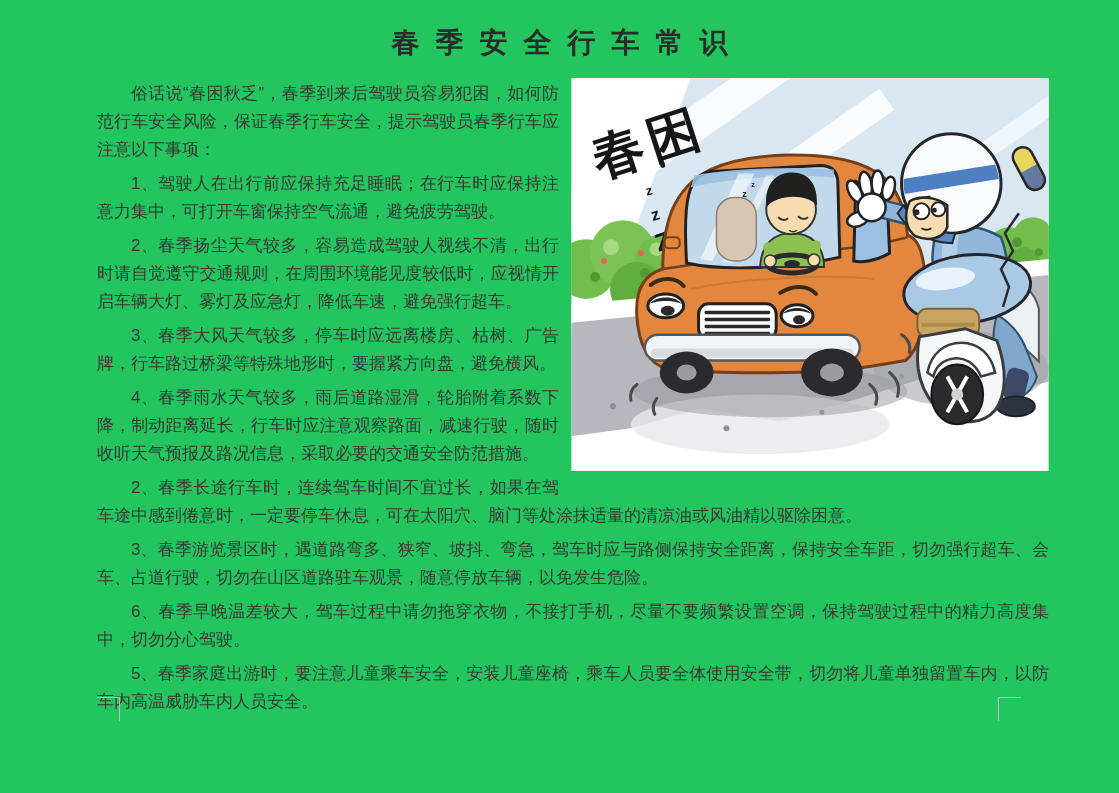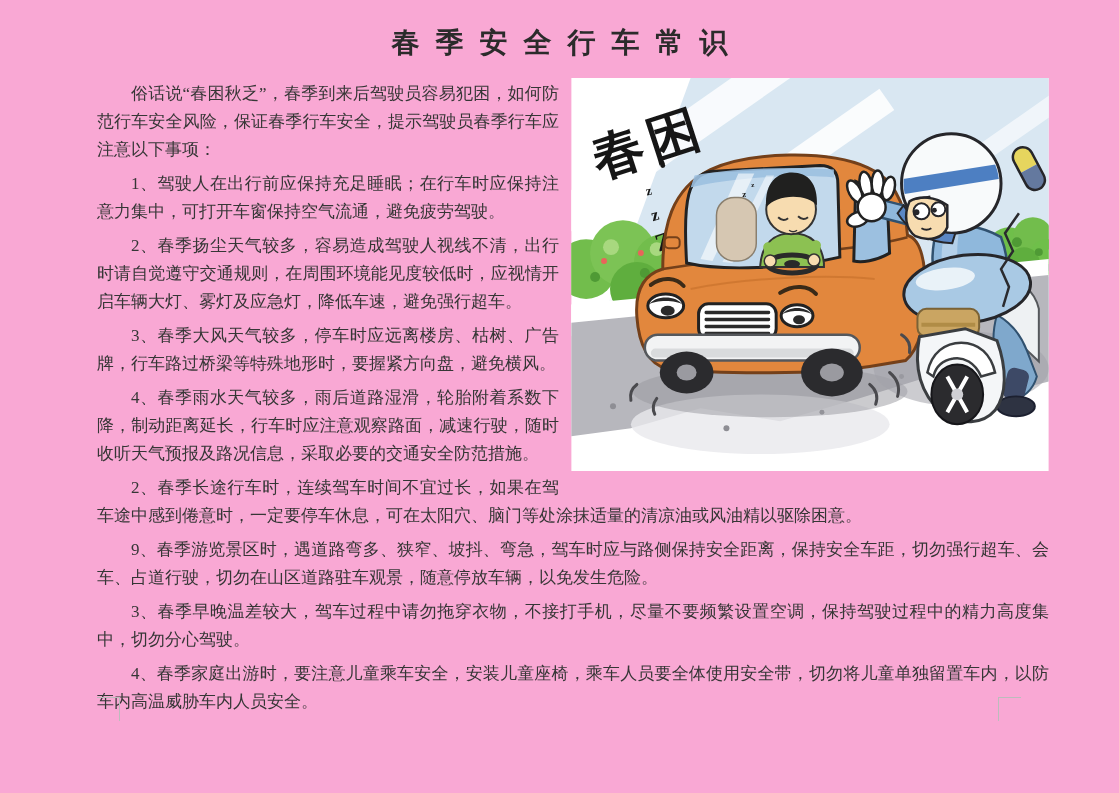--- a/index.html
+++ b/index.html
@@ -1,21 +1,21 @@
 <!DOCTYPE html>
 <html><head>
 <meta charset="utf-8">
 <style>
   html,body{margin:0;padding:0;background:#fff;}
   .page{
     position:relative;
     width:1119px;height:793px;
-    background:#f9a8d4;
+    background:#22c55e;
     overflow:hidden;
-    font-family:Liberation Serif, serif;
+    font-family:Liberation Sans, sans-serif;
   }
   .title{
     margin:24px 0 18px 0;
     text-align:center;
     font-size:28px;
     font-weight:bold;
     color:#2b2b2b;
     letter-spacing:16px;
     padding-left:16px;
   }
@@ -248,20 +248,20 @@
         </g>
       </svg>
     </figure>
 
     <p>俗话说“春困秋乏”，春季到来后驾驶员容易犯困，如何防范行车安全风险，保证春季行车安全，提示驾驶员春季行车应注意以下事项：</p>
     <p>1、驾驶人在出行前应保持充足睡眠；在行车时应保持注意力集中，可打开车窗保持空气流通，避免疲劳驾驶。</p>
     <p>2、春季扬尘天气较多，容易造成驾驶人视线不清，出行时请自觉遵守交通规则，在周围环境能见度较低时，应视情开启车辆大灯、雾灯及应急灯，降低车速，避免强行超车。</p>
     <p>3、春季大风天气较多，停车时应远离楼房、枯树、广告牌，行车路过桥梁等特殊地形时，要握紧方向盘，避免横风。</p>
     <p>4、春季雨水天气较多，雨后道路湿滑，轮胎附着系数下降，制动距离延长，行车时应注意观察路面，减速行驶，随时收听天气预报及路况信息，采取必要的交通安全防范措施。</p>
     <p>2、春季长途行车时，连续驾车时间不宜过长，如果在驾车途中感到倦意时，一定要停车休息，可在太阳穴、脑门等处涂抹适量的清凉油或风油精以驱除困意。</p>
-    <p>9、春季游览景区时，遇道路弯多、狭窄、坡抖、弯急，驾车时应与路侧保持安全距离，保持安全车距，切勿强行超车、会车、占道行驶，切勿在山区道路驻车观景，随意停放车辆，以免发生危险。</p>
-    <p>3、春季早晚温差较大，驾车过程中请勿拖穿衣物，不接打手机，尽量不要频繁设置空调，保持驾驶过程中的精力高度集中，切勿分心驾驶。</p>
-    <p>4、春季家庭出游时，要注意儿童乘车安全，安装儿童座椅，乘车人员要全体使用安全带，切勿将儿童单独留置车内，以防车内高温威胁车内人员安全。</p>
+    <p>3、春季游览景区时，遇道路弯多、狭窄、坡抖、弯急，驾车时应与路侧保持安全距离，保持安全车距，切勿强行超车、会车、占道行驶，切勿在山区道路驻车观景，随意停放车辆，以免发生危险。</p>
+    <p>6、春季早晚温差较大，驾车过程中请勿拖穿衣物，不接打手机，尽量不要频繁设置空调，保持驾驶过程中的精力高度集中，切勿分心驾驶。</p>
+    <p>5、春季家庭出游时，要注意儿童乘车安全，安装儿童座椅，乘车人员要全体使用安全带，切勿将儿童单独留置车内，以防车内高温威胁车内人员安全。</p>
   </div>
 
   <div class="crop-mark crop-left"></div>
   <div class="crop-mark crop-right"></div>
 </div>
 
 </body></html>

